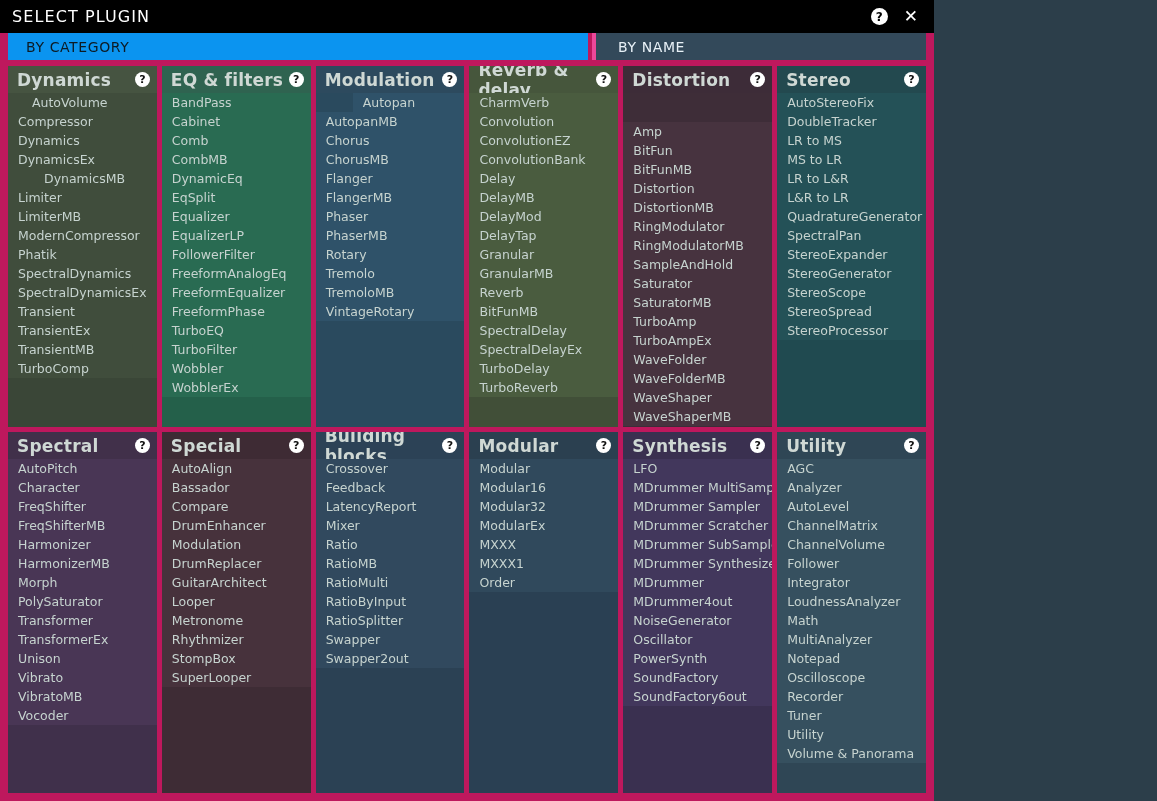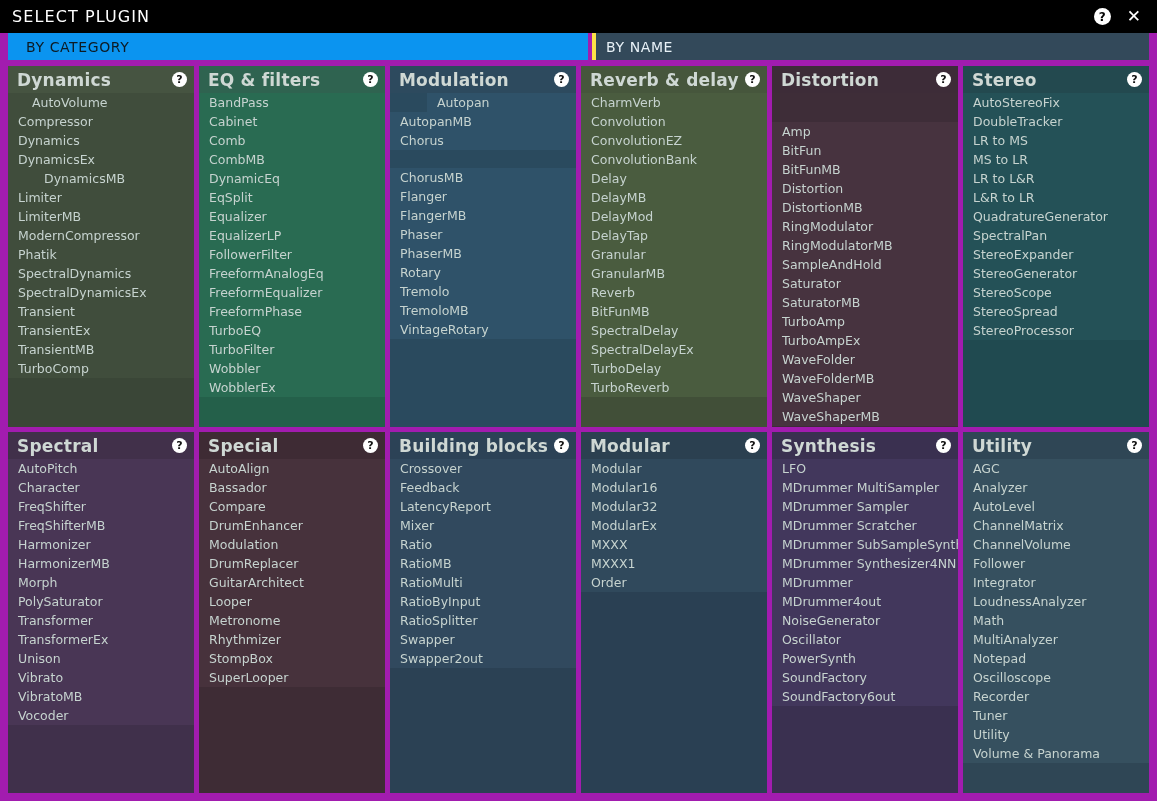--- a/index.html
+++ b/index.html
@@ -4,23 +4,23 @@
 <style>
   * { box-sizing: border-box; margin:0; padding:0; }
   html, body {
     width: 1157px;
     height: 801px;
     background: #2c3e4a;
     font-family: "DejaVu Sans", "Liberation Sans", sans-serif;
     overflow: hidden;
   }
   .app {
-    width: 1157px;
+    width: 934px;
     height: 801px;
-    background: #a21caf;
+    background: #be185d;
     display: flex;
     flex-direction: column;
     position: relative;
   }
 
   
   .titlebar {
     height: 33px;
     background: #000000;
     display: flex;
@@ -117,22 +117,22 @@
   .tab.active {
     background: #0b94f0;
     color: #0d1b24;
     flex: 0 0 580px;
     border-left-color: #0b94f0;
   }
   .tab.inactive {
     background: #33495a;
     color: #e8f1f7;
     flex: 1;
-    border-left: 4px solid #fde047;
-    padding-left: 10px;
+    border-left: 4px solid #ec4899;
+    padding-left: 22px;
   }
 
   
   .grid {
     flex: 1;
     display: grid;
     grid-template-columns: repeat(6, 1fr);
     grid-template-rows: 1fr 1fr;
     gap: 5px;
     padding: 6px 8px 8px 8px;
@@ -260,21 +260,21 @@
       </div>
       <div class="cat" style="background: rgb(42, 74, 94);">
         <div class="cat-header" style="background: rgb(45, 74, 94);">
           <div class="cat-title">Modulation</div>
           <div class="cat-help">?</div>
         </div>
         <div class="cat-list">
           <div class="item" style="background: rgb(47, 82, 105); margin-left: 37px;">Autopan</div>
           <div class="item" style="background: rgb(47, 82, 105);">AutopanMB</div>
           <div class="item" style="background: rgb(47, 82, 105);">Chorus</div>
-          <div class="item" style="background: rgb(47, 82, 105); margin-top: 18px;">ChorusMB</div>
+          <div class="item" style="background: rgb(47, 82, 105);">ChorusMB</div>
           <div class="item" style="background: rgb(47, 82, 105);">Flanger</div>
           <div class="item" style="background: rgb(47, 82, 105);">FlangerMB</div>
           <div class="item" style="background: rgb(47, 82, 105);">Phaser</div>
           <div class="item" style="background: rgb(47, 82, 105);">PhaserMB</div>
           <div class="item" style="background: rgb(47, 82, 105);">Rotary</div>
           <div class="item" style="background: rgb(47, 82, 105);">Tremolo</div>
           <div class="item" style="background: rgb(47, 82, 105);">TremoloMB</div>
           <div class="item" style="background: rgb(47, 82, 105);">VintageRotary</div>
           <div class="cat-filler"></div>
         </div>

